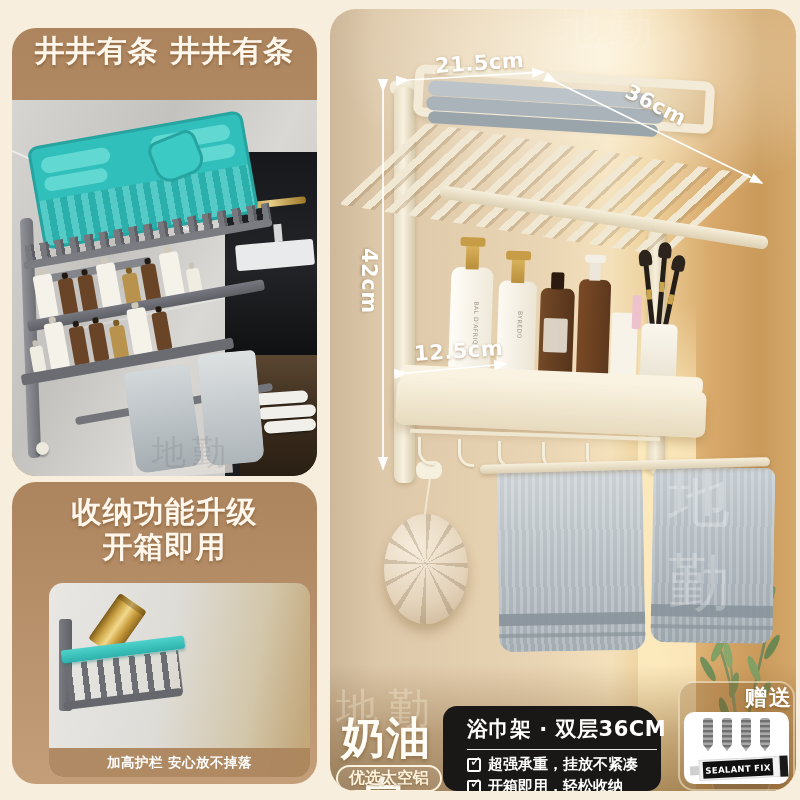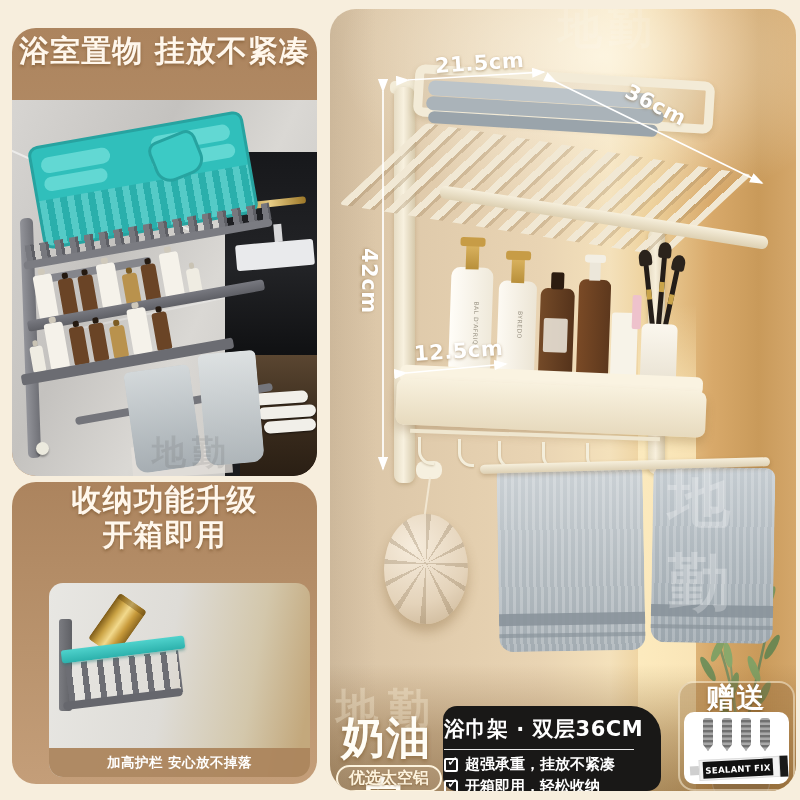--- a/index.html
+++ b/index.html
@@ -6,21 +6,21 @@
   html,body { width:800px; height:800px; }
   body { background:#f7eedd; font-family:"DejaVu Sans","Liberation Sans",sans-serif; }
   .canvas { position:relative; width:800px; height:800px; overflow:hidden; background:#f7eedd; }
 
   
   .panel { position:absolute; background:linear-gradient(180deg,#ac845e 0%,#b9936d 55%,#c49e79 100%); border-radius:24px; overflow:hidden; }
   .panel1 { left:12px; top:28px; width:305px; height:448px; }
   .panel2 { left:12px; top:482px; width:305px; height:302px; }
   .pt { width:100%; text-align:center; color:#fff7ec; font-weight:900; font-size:30px; line-height:35px; letter-spacing:1px; text-shadow:0 2px 3px rgba(100,65,25,.45); }
   .panel1 .pt-wrap { padding-top:5px; }
-  .panel2 .pt-wrap { padding-top:0; }
+  .panel2 .pt-wrap { padding-top:12px; }
   .psub { width:100%; text-align:center; color:#fff7ec; font-weight:bold; font-size:18px; margin-top:6px; letter-spacing:1px; text-shadow:0 1px 2px rgba(100,65,25,.45); }
 
   
   .photo1 { position:absolute; left:0; top:72px; width:305px; height:376px; overflow:hidden; border-radius:0 0 24px 24px;
             background:linear-gradient(115deg,#d7d5d2 0%,#c4c2bf 35%,#dad8d4 60%,#c9c7c4 85%,#d3d1ce 100%); }
   .vein { position:absolute; background:rgba(255,255,255,.55); height:2px; }
   .vein.v1 { left:-20px; top:90px; width:220px; transform:rotate(24deg); }
   .vein.v2 { left:60px; top:210px; width:180px; transform:rotate(-12deg); opacity:.5; }
   .p1-dark { position:absolute; left:213px; top:52px; width:92px; height:324px;
              background:linear-gradient(180deg,#17181b 0%,#232427 35%,#101113 62%,#1b1c1f 100%); }
@@ -176,63 +176,63 @@
 
   .dimsvg { position:absolute; left:0; top:0; width:466px; height:782px; z-index:8; pointer-events:none; }
   .dim { position:absolute; color:#fff; font-weight:bold; font-size:21px; z-index:8; text-shadow:0 1px 3px rgba(130,95,45,.55); letter-spacing:.5px; }
   .dim-topw { left:105px; top:42px; transform:rotate(-4deg); }
   .dim-depth { left:293px; top:84px; transform:rotate(27deg); }
   .dim-height { left:8px; top:258px; width:62px; text-align:center; transform:rotate(90deg); }
   .dim-shelf { left:84px; top:330px; transform:rotate(-4deg); }
 
   .bottom-shade { position:absolute; left:0; top:655px; width:100%; height:127px; z-index:5;
                   background:linear-gradient(180deg,rgba(120,80,35,0),rgba(110,72,30,.35) 55%,rgba(100,65,25,.5)); }
-  .wm { position:absolute; font-weight:700; pointer-events:none; }
+  .wm { position:absolute; font-weight:400; pointer-events:none; }
   .wm1 { left:338px; top:448px; font-size:62px; color:rgba(255,255,255,.26); letter-spacing:8px; z-index:6; }
   .wm2 { left:6px; top:672px; font-size:42px; color:rgba(255,248,230,.30); letter-spacing:10px; z-index:6; }
   .wm3 { left:228px; top:-10px; font-size:44px; color:rgba(255,255,255,.12); letter-spacing:6px; z-index:6; }
   .wm-p1 { left:140px; top:330px; font-size:34px; color:rgba(90,90,90,.15); letter-spacing:6px; z-index:4; }
 
   .color-name { position:absolute; left:0px; top:700px; width:112px; text-align:center; color:#fffdf6; font-size:44px; font-weight:900;
                 letter-spacing:1px; text-shadow:0 2px 4px rgba(110,70,20,.5); z-index:9; }
   .mat-badge { position:absolute; left:6px; top:756px; width:106px; height:27px; border:2px solid #fdf3dd; border-radius:15px;
                color:#fdf3dd; font-size:16px; font-weight:bold; display:flex; align-items:center; justify-content:center;
                text-shadow:0 1px 2px rgba(110,70,20,.5); background:rgba(255,255,255,.06); z-index:9; }
   .pcard { position:absolute; left:113px; top:697px; width:218px; height:85px; background:#191817; border-radius:14px 30px 14px 14px;
-           padding:9px 1px 8px; z-index:9; }
+           padding:9px 24px 8px; z-index:9; }
   .pcard-title { color:#fff; font-size:21px; font-weight:900; letter-spacing:.5px; white-space:nowrap; }
   .pcard-div { width:190px; height:1px; background:#fff; opacity:.9; margin:6px 0 5px; }
   .feat { display:flex; align-items:center; gap:7px; color:#fff; font-size:15px; font-weight:bold; line-height:19px; white-space:nowrap; }
   .check { flex:0 0 auto; width:14px; height:14px; border:2px solid #fff; border-radius:2px; display:flex; align-items:center; justify-content:center;
            font-size:14px; color:#fff; overflow:visible; }
   .check span { display:block; margin-top:-6px; margin-left:3px; font-weight:900; }
   .gift { position:absolute; left:348px; top:672px; width:117px; height:110px; border-radius:16px; z-index:9;
           border:2px solid rgba(250,238,215,.55); background:linear-gradient(180deg,rgba(140,100,55,.30),rgba(140,100,55,.08) 40%); }
-  .gift-label { text-align:center; color:#fff; font-weight:900; font-size:28px; height:29px; line-height:29px;
+  .gift-label { text-align:right; color:#fff; font-weight:900; font-size:22px; height:29px; line-height:29px;
                 text-shadow:0 2px 3px rgba(110,70,20,.55); letter-spacing:2px; }
   .gift-white { margin:0 4px; height:72px; background:#fff; border-radius:10px; position:relative; padding-top:6px; }
   .screws { display:flex; justify-content:center; gap:9px; }
   .screw { width:10px; height:33px; border-radius:3px;
            background:repeating-linear-gradient(180deg,#a9a9a9 0 2px,#707070 2px 4px,#8f8f8f 4px 5px);
            clip-path:polygon(0 0,100% 0,100% 80%,50% 100%,0 80%); }
   .tube { position:absolute; left:6px; bottom:5px; width:98px; height:21px; transform:rotate(-3deg); }
   .tube-nozzle { position:absolute; left:0; top:6px; width:9px; height:9px; background:#cfcfcf; }
   .tube-body { position:absolute; left:9px; top:0; width:81px; height:21px; background:#f2f2f2; border:1px solid #ddd; }
   .tube-label { position:absolute; left:13px; top:2px; width:70px; height:17px; background:#111; color:#fff; font-size:8.5px; font-weight:bold;
                 display:flex; align-items:center; justify-content:center; letter-spacing:.3px; white-space:nowrap; }
   .tube-cap { position:absolute; right:0; top:0; width:8px; height:21px; background:#1a1a1a; }
 </style>
 </head>
 <body>
 
 <div class="canvas">
 
   <section class="panel panel1">
     <div class="pt-wrap">
-      <div class="pt">浴室置物 挂放不紧凑</div>
+      <div class="pt">井井有条 井井有条</div>
     </div>
     <div class="photo1">
       <div class="vein v1"></div>
       <div class="vein v2"></div>
       <div class="p1-dark"></div>
       <div class="p1-goldbar"></div>
       <div class="p1-faucet"></div>
       <div class="p1-slab"></div>
       <div class="p1-cabinet"></div>
       <div class="p1-roll r1"></div>

